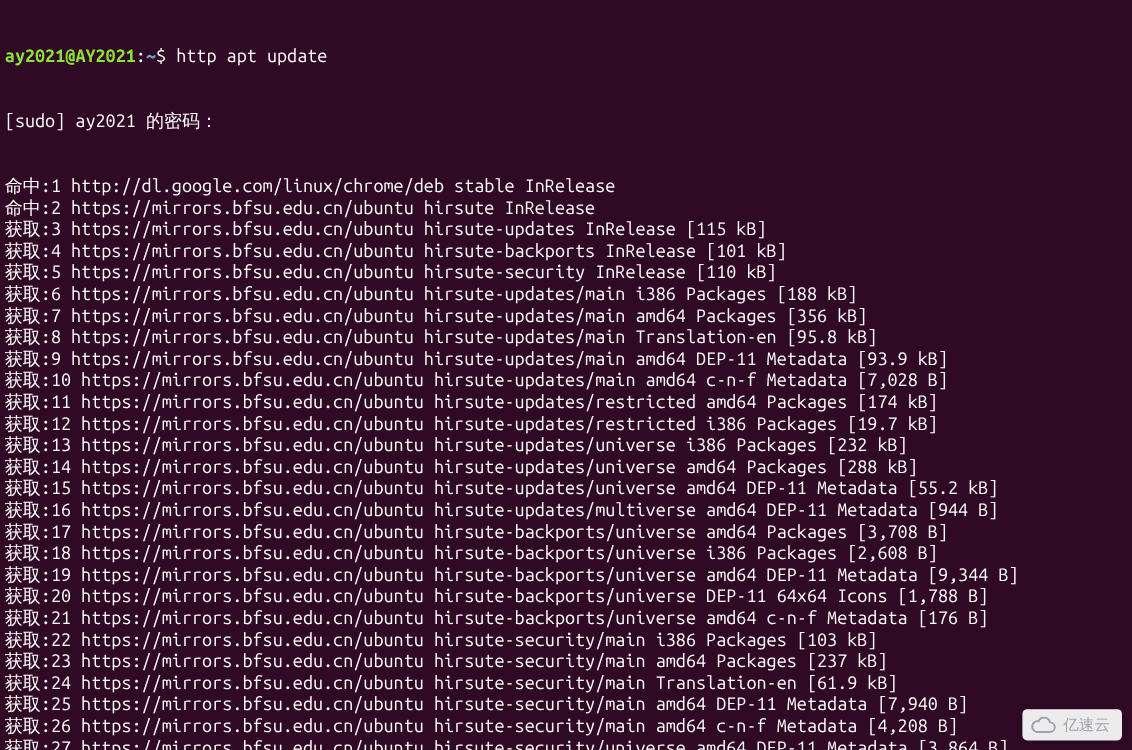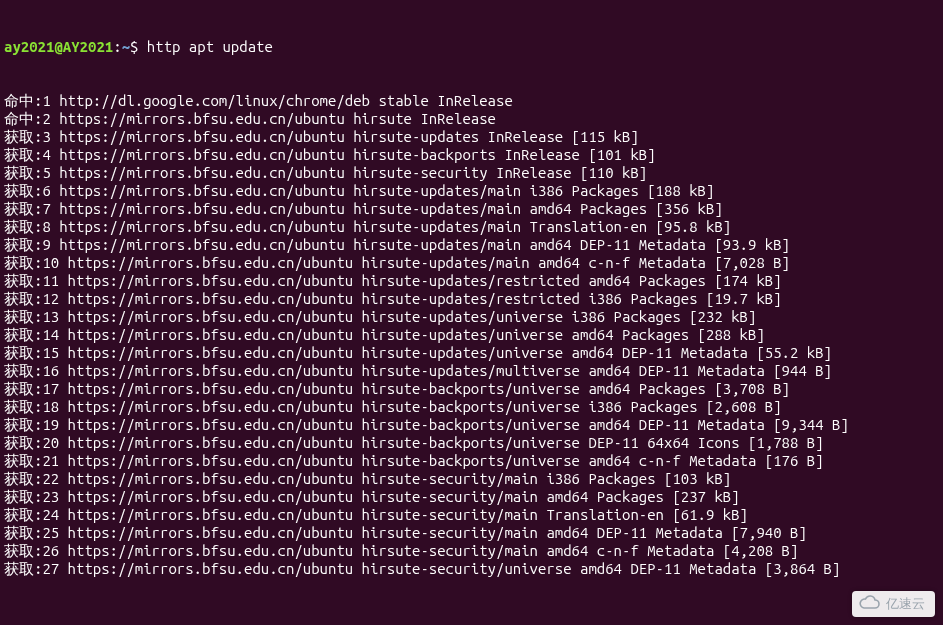--- a/index.html
+++ b/index.html
@@ -33,30 +33,32 @@
     position: absolute;
     right: 8px;
     bottom: 8px;
     background: rgba(255,255,255,0.92);
     color: #9aa4ad;
     font-family: sans-serif;
     font-size: 13px;
     padding: 4px 10px 4px 6px;
     border-radius: 4px;
     display: flex;
+    align-items: center;
     gap: 6px;
     box-shadow: 0 0 4px rgba(0,0,0,0.3);
   }
   .watermark svg { display:block; }
 </style>
 </head>
 <body>
 
 <div class="terminal">
   <span class="line"><span class="user">ay2021</span><span class="at">@</span><span class="host">AY2021</span><span class="colon">:</span><span class="path">~</span><span class="dollar">$ </span><span class="cmd">http apt update</span></span>
+  <span class="line out">[sudo] ay2021 的密码：</span>
   <span id="apt-lines"><span class="line out">命中:1 http://dl.google.com/linux/chrome/deb stable InRelease</span><span class="line out">命中:2 https://mirrors.bfsu.edu.cn/ubuntu hirsute InRelease</span><span class="line out">获取:3 https://mirrors.bfsu.edu.cn/ubuntu hirsute-updates InRelease [115 kB]</span><span class="line out">获取:4 https://mirrors.bfsu.edu.cn/ubuntu hirsute-backports InRelease [101 kB]</span><span class="line out">获取:5 https://mirrors.bfsu.edu.cn/ubuntu hirsute-security InRelease [110 kB]</span><span class="line out">获取:6 https://mirrors.bfsu.edu.cn/ubuntu hirsute-updates/main i386 Packages [188 kB]</span><span class="line out">获取:7 https://mirrors.bfsu.edu.cn/ubuntu hirsute-updates/main amd64 Packages [356 kB]</span><span class="line out">获取:8 https://mirrors.bfsu.edu.cn/ubuntu hirsute-updates/main Translation-en [95.8 kB]</span><span class="line out">获取:9 https://mirrors.bfsu.edu.cn/ubuntu hirsute-updates/main amd64 DEP-11 Metadata [93.9 kB]</span><span class="line out">获取:10 https://mirrors.bfsu.edu.cn/ubuntu hirsute-updates/main amd64 c-n-f Metadata [7,028 B]</span><span class="line out">获取:11 https://mirrors.bfsu.edu.cn/ubuntu hirsute-updates/restricted amd64 Packages [174 kB]</span><span class="line out">获取:12 https://mirrors.bfsu.edu.cn/ubuntu hirsute-updates/restricted i386 Packages [19.7 kB]</span><span class="line out">获取:13 https://mirrors.bfsu.edu.cn/ubuntu hirsute-updates/universe i386 Packages [232 kB]</span><span class="line out">获取:14 https://mirrors.bfsu.edu.cn/ubuntu hirsute-updates/universe amd64 Packages [288 kB]</span><span class="line out">获取:15 https://mirrors.bfsu.edu.cn/ubuntu hirsute-updates/universe amd64 DEP-11 Metadata [55.2 kB]</span><span class="line out">获取:16 https://mirrors.bfsu.edu.cn/ubuntu hirsute-updates/multiverse amd64 DEP-11 Metadata [944 B]</span><span class="line out">获取:17 https://mirrors.bfsu.edu.cn/ubuntu hirsute-backports/universe amd64 Packages [3,708 B]</span><span class="line out">获取:18 https://mirrors.bfsu.edu.cn/ubuntu hirsute-backports/universe i386 Packages [2,608 B]</span><span class="line out">获取:19 https://mirrors.bfsu.edu.cn/ubuntu hirsute-backports/universe amd64 DEP-11 Metadata [9,344 B]</span><span class="line out">获取:20 https://mirrors.bfsu.edu.cn/ubuntu hirsute-backports/universe DEP-11 64x64 Icons [1,788 B]</span><span class="line out">获取:21 https://mirrors.bfsu.edu.cn/ubuntu hirsute-backports/universe amd64 c-n-f Metadata [176 B]</span><span class="line out">获取:22 https://mirrors.bfsu.edu.cn/ubuntu hirsute-security/main i386 Packages [103 kB]</span><span class="line out">获取:23 https://mirrors.bfsu.edu.cn/ubuntu hirsute-security/main amd64 Packages [237 kB]</span><span class="line out">获取:24 https://mirrors.bfsu.edu.cn/ubuntu hirsute-security/main Translation-en [61.9 kB]</span><span class="line out">获取:25 https://mirrors.bfsu.edu.cn/ubuntu hirsute-security/main amd64 DEP-11 Metadata [7,940 B]</span><span class="line out">获取:26 https://mirrors.bfsu.edu.cn/ubuntu hirsute-security/main amd64 c-n-f Metadata [4,208 B]</span><span class="line out">获取:27 https://mirrors.bfsu.edu.cn/ubuntu hirsute-security/universe amd64 DEP-11 Metadata [3,864 B]</span></span>
   
   
   
   
   
 </div>
 
 <div class="watermark">
   <span>

